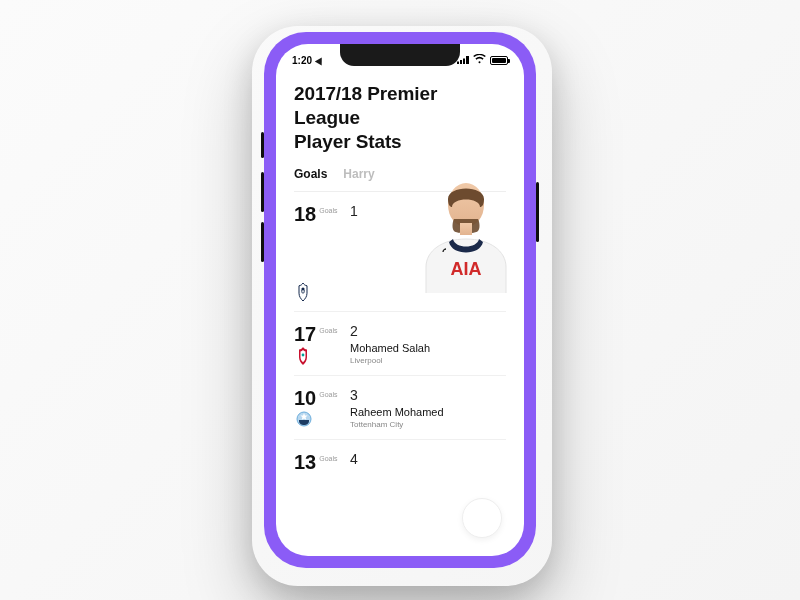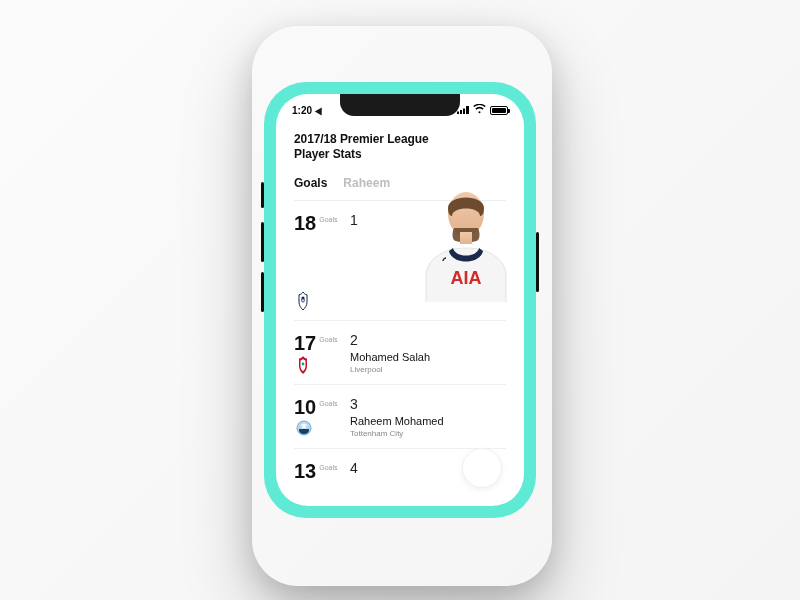--- a/index.html
+++ b/index.html
@@ -19,23 +19,23 @@
     width: 300px;
     height: 560px;
     border-radius: 46px;
     box-shadow: 0 30px 70px rgba(0,0,0,0.22), 0 10px 30px rgba(0,0,0,0.15);
     top: 26px;
     left: 252px;
   }
   .phone {
     position: relative;
     width: 272px;
-    height: 436px;
+    height: 536px;
     border-radius: 42px;
-    background: #5eead4;
+    background: #8b5cf6;
     padding: 12px;
   }
   .phone .side-btn { position:absolute; background:#0e0e0e; border-radius:2px; }
   .phone .sb1 { left:-3px; top:100px; width:3px; height:26px; }
   .phone .sb2 { left:-3px; top:140px; width:3px; height:40px; }
   .phone .sb3 { left:-3px; top:190px; width:3px; height:40px; }
   .phone .sb4 { right:-3px; top:150px; width:3px; height:60px; }
   .screen {
     position: relative;
     width: 100%;
@@ -70,21 +70,21 @@
   .statusbar .left, .statusbar .right { display:flex; align-items:center; gap:4px; }
   .sig-icon, .wifi-icon, .batt-icon { display:inline-block; }
   .sig-icon { width:12px; height:8px; background: linear-gradient(to right,#000 0 2px,transparent 2px 3px,#000 3px 5px,transparent 5px 6px,#000 6px 8px,transparent 8px 9px,#000 9px 12px); clip-path: polygon(0 100%,0 70%,25% 70%,25% 50%,50% 50%,50% 30%,75% 30%,75% 0,100% 0,100% 100%); }
   .batt-icon { width:18px; height:9px; border:1px solid #000; border-radius:2px; position:relative; }
   .batt-icon::after { content:""; position:absolute; right:-3px; top:2px; width:2px; height:4px; background:#000; border-radius:0 1px 1px 0; }
   .batt-icon .fill { position:absolute; left:1px; top:1px; bottom:1px; width:14px; background:#000; border-radius:1px; }
   .loc-icon { width:0; height:0; border-left:4px solid transparent; border-bottom:7px solid #000; border-right:4px solid transparent; transform: rotate(30deg); opacity:.9; }
 
   .content { padding: 6px 18px 0 18px; }
   .title {
-    font-size: 12px;
+    font-size: 19px;
     font-weight: 700;
     line-height: 1.25;
     color: #111;
     letter-spacing: -0.1px;
   }
   .tabs {
     display: flex;
     gap: 16px;
     margin-top: 14px;
     border-bottom: 1px solid #eee;
@@ -171,21 +171,21 @@
     </div>
 
     <div class="content">
       <h1 class="title">
         <span>2017/18 Premier League</span><br>
         <span>Player Stats</span>
       </h1>
 
       <div class="tabs">
         <div class="tab active">Goals</div>
-        <div class="tab">Raheem</div>
+        <div class="tab">Harry</div>
       </div>
 
       <div class="list">
 
         <div class="row tall">
           <div class="leftcol">
             <div>
               <span class="goals-num">18</span><span class="goals-lbl">Goals</span>
             </div>
             <span class="club-badge badge-spurs">

